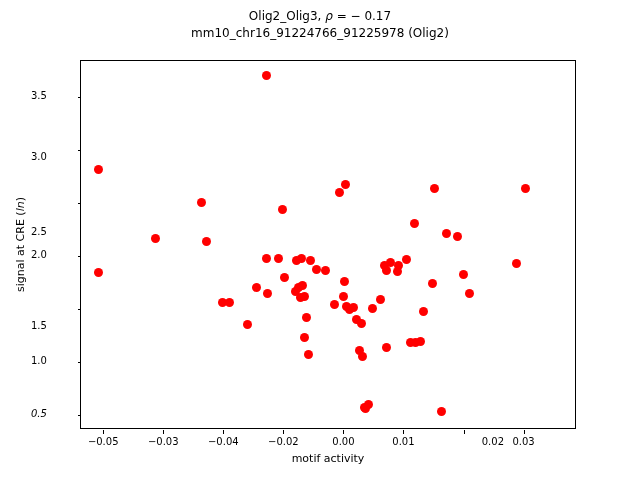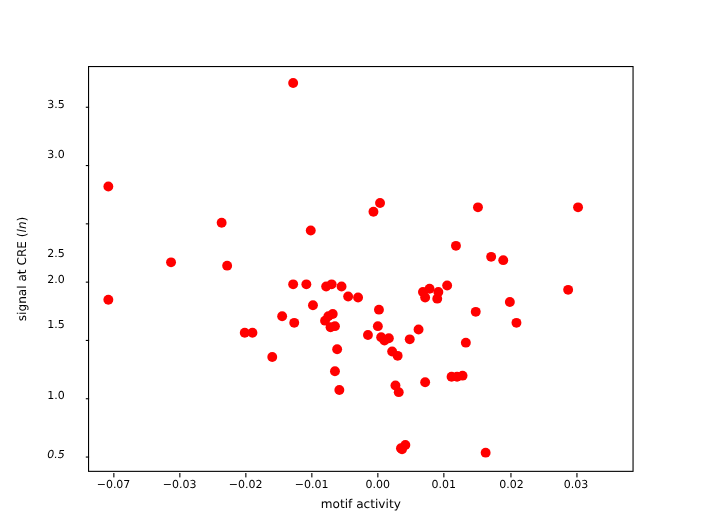--- a/index.html
+++ b/index.html
@@ -80,21 +80,21 @@
     left: -3.5px;
     width: 3.5px;
     height: 1px;
     background: #000000;
   }
   .yticklabel {
     position: absolute;
     left: -10px;
     font-size: 10px;
     color: #000000;
-    text-align: center;
+    text-align: left;
     width: 40px;
     margin-left: -40px;
     margin-top: -7px;
     white-space: nowrap;
   }
   
   #xlabel {
     position: absolute;
     left: 80px;
     top: 452px;
@@ -116,20 +116,24 @@
     transform: rotate(-90deg) translate(-369px, 14px);
     white-space: nowrap;
   }
   #ylabel .unit { font-style: italic; }
 </style>
 </head>
 <body>
 
 <div id="figure">
 
+  <div id="title-block">
+    <div id="title-line1"><span>Olig2_Olig3, </span><span class="rho">ρ</span><span> = − 0.17</span></div>
+    <div id="title-line2">mm10_chr16_91224766_91225978 (Olig2)</div>
+  </div>
 
   <div id="axes">
     <div id="plot-area">
         <div class="point" style="left: 17.414px; top: 108.748px; background: rgb(255, 0, 0);"></div>
         <div class="point" style="left: 17.414px; top: 211.66px; background: rgb(255, 0, 0);"></div>
         <div class="point" style="left: 74.46px; top: 177.71px; background: rgb(255, 0, 0);"></div>
         <div class="point" style="left: 120.697px; top: 141.637px; background: rgb(255, 0, 0);"></div>
         <div class="point" style="left: 125.501px; top: 180.893px; background: rgb(255, 0, 0);"></div>
         <div class="point" style="left: 141.714px; top: 241.367px; background: rgb(255, 0, 0);"></div>
         <div class="point" style="left: 166.334px; top: 263.647px; background: rgb(255, 0, 0);"></div>
@@ -188,49 +192,49 @@
         <div class="point" style="left: 444.358px; top: 127.845px; background: rgb(255, 0, 0);"></div>
         <div class="point" style="left: 197.559px; top: 197.868px; background: rgb(255, 0, 0);"></div>
         <div class="point" style="left: 229.385px; top: 199.99px; background: rgb(255, 0, 0);"></div>
         <div class="point" style="left: 291.235px; top: 247.733px; background: rgb(255, 0, 0);"></div>
         <div class="point" style="left: 316.455px; top: 210.599px; background: rgb(255, 0, 0);"></div>
         <div class="point" style="left: 329.666px; top: 281.683px; background: rgb(255, 0, 0);"></div>
         <div class="point" style="left: 148.32px; top: 241.367px; background: rgb(255, 0, 0);"></div>
       </div>
     <div id="xticks-layer">
         <div class="xtick" style="left: 22.2179px;"></div>
-        <div class="xticklabel" style="left: 22.2179px;">−0.07</div>
+        <div class="xticklabel" style="left: 22.2179px;">−0.05</div>
         <div class="xtick" style="left: 82.2663px;"></div>
         <div class="xticklabel" style="left: 82.2663px;">−0.03</div>
         <div class="xtick" style="left: 142.315px;"></div>
-        <div class="xticklabel" style="left: 142.315px;">−0.02</div>
+        <div class="xticklabel" style="left: 142.315px;">−0.04</div>
         <div class="xtick" style="left: 202.363px;"></div>
-        <div class="xticklabel" style="left: 202.363px;">−0.01</div>
+        <div class="xticklabel" style="left: 202.363px;">−0.02</div>
         <div class="xtick" style="left: 262.412px;"></div>
         <div class="xticklabel" style="left: 262.412px;">0.00</div>
         <div class="xtick" style="left: 322.46px;"></div>
         <div class="xticklabel" style="left: 322.46px;">0.01</div>
         <div class="xtick" style="left: 382.508px;"></div>
-        <div class="xticklabel" style="left: 384px;">0.02</div>
+        <div class="xticklabel" style="left: 398px; text-align: right;">0.02</div>
         <div class="xtick" style="left: 442.557px;"></div>
         <div class="xticklabel" style="left: 442.557px;">0.03</div>
       </div>
     <div id="yticks-layer">
         <div class="ytick" style="top: 353.828px;"></div>
         <div class="yticklabel" style="top: 353.828px; font-style: italic;">0.5</div>
         <div class="ytick" style="top: 300.781px;"></div>
         <div class="yticklabel" style="top: 300.781px;">1.0</div>
         <div class="ytick" style="top: 247.733px;"></div>
-        <div class="yticklabel" style="top: 236px;">1.5</div>
+        <div class="yticklabel" style="top: 266px;">1.5</div>
         <div class="ytick" style="top: 194.685px;"></div>
         <div class="yticklabel" style="top: 194.685px;">2.0</div>
         <div class="ytick" style="top: 141.637px;"></div>
         <div class="yticklabel" style="top: 141.637px; margin-top: 23px;">2.5</div>
         <div class="ytick" style="top: 88.5897px;"></div>
-        <div class="yticklabel" style="top: 82px;">3.0</div>
+        <div class="yticklabel" style="top: 97px;">3.0</div>
         <div class="ytick" style="top: 35.542px;"></div>
         <div class="yticklabel" style="top: 35.542px;">3.5</div>
       </div>
   </div>
 
   <div id="xlabel">motif activity</div>
   <div id="ylabel"><span>signal at CRE (</span><span class="unit">ln</span><span>)</span></div>
 
 </div>
 

